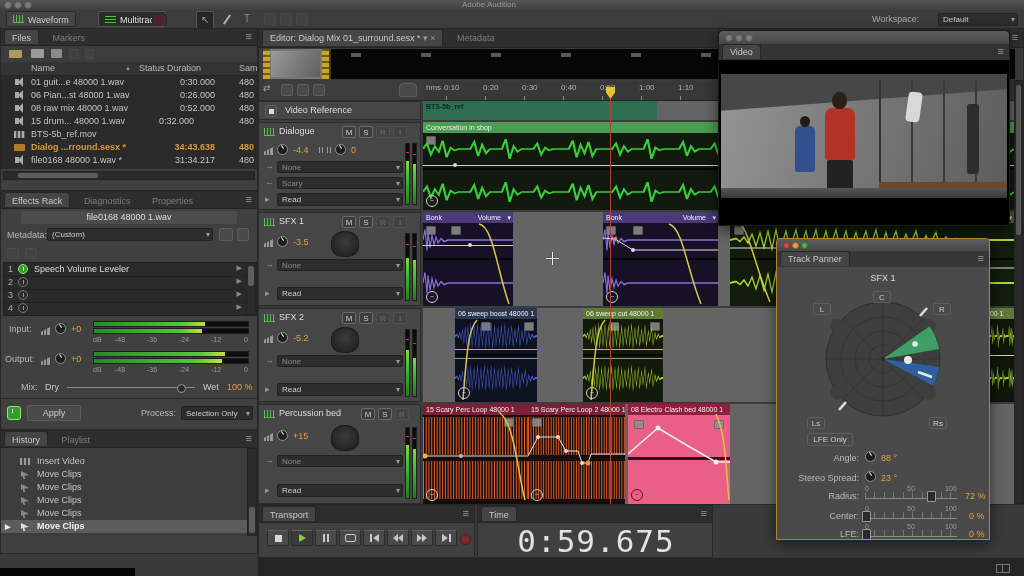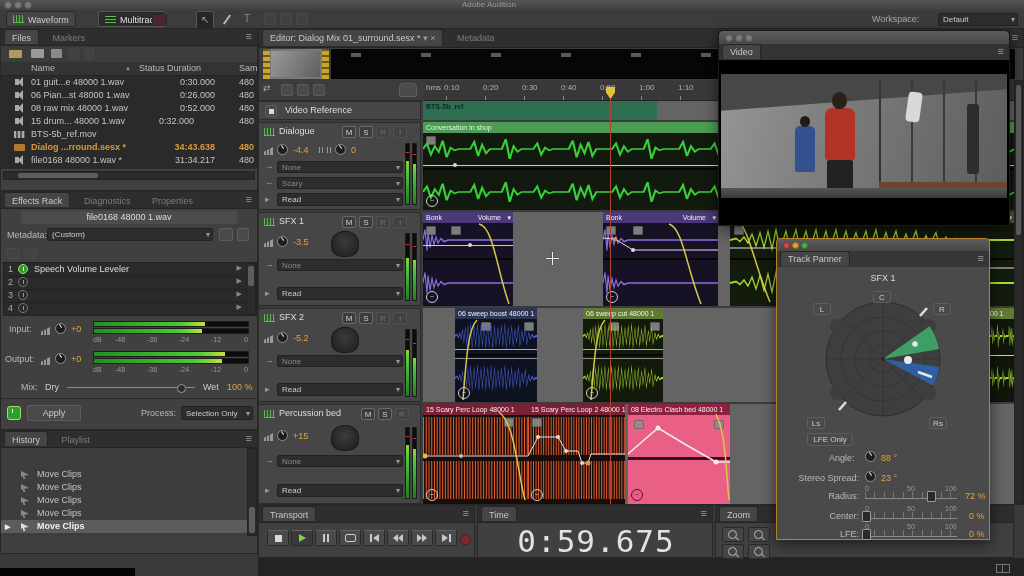--- a/index.html
+++ b/index.html
@@ -301,20 +301,24 @@
     </div>
   </div>
 
   <div class="panel" style="left:0;top:430px;width:258px;height:124px">
     <div class="ptabs">
       <span class="tab">History</span>
       <span class="tab inactive">Playlist</span>
       <span class="pmenu">≡</span>
     </div>
     <div class="abs" style="left:0;top:17px;width:256px;height:88px;background:#3d3d3d;overflow:hidden">
+      <div class="filerow" style="top:7px;width:256px">
+          <span class="abs" style="left:19px;top:3px;width:11px;height:7px;background:repeating-linear-gradient(90deg,#999 0 2px,#444 2px 4px)"></span>
+          <span class="lbl" style="left:36px">Insert Video</span>
+        </div>
       <div class="filerow" style="top:20px;width:256px">
           <span class="abs" style="left:20px;top:3px;width:8px;height:8px;background:#8a8a8a;clip-path:polygon(0 0,100% 50%,40% 60%,55% 100%,30% 100%,20% 60%,0 75%)"></span>
           <span class="lbl" style="left:36px">Move Clips</span>
         </div>
       <div class="filerow" style="top:33px;width:256px">
           <span class="abs" style="left:20px;top:3px;width:8px;height:8px;background:#8a8a8a;clip-path:polygon(0 0,100% 50%,40% 60%,55% 100%,30% 100%,20% 60%,0 75%)"></span>
           <span class="lbl" style="left:36px">Move Clips</span>
         </div>
       <div class="filerow" style="top:46px;width:256px">
           <span class="abs" style="left:20px;top:3px;width:8px;height:8px;background:#8a8a8a;clip-path:polygon(0 0,100% 50%,40% 60%,55% 100%,30% 100%,20% 60%,0 75%)"></span>
@@ -733,35 +737,20 @@
         </div>
       </div>
     <div class="abs" style="left:201px;top:28px;width:9px;height:9px;border-radius:50%;background:#7a2a2a;border:1px solid #5a1a1a"></div>
   </div>
 
   <div class="panel" style="left:477px;top:505px;width:236px;height:53px">
     <div class="ptabs"><span class="tab">Time</span><span class="pmenu">≡</span></div>
     <div class="abs" style="left:0;top:17px;width:236px;height:36px;text-align:center;font-size:31px;color:#e2e2e2;font-family:'DejaVu Sans Mono',monospace;letter-spacing:1px">0:59.675</div>
   </div>
 
-  <div class="panel" style="left:715px;top:505px;width:299px;height:53px">
-    <div class="ptabs"><span class="tab">Zoom</span></div>
-    <div class="mag" style="left:6px;top:21px">
-        <i></i>
-      </div>
-    <div class="mag" style="left:32px;top:21px">
-        <i></i>
-      </div>
-    <div class="mag" style="left:6px;top:38px">
-        <i></i>
-      </div>
-    <div class="mag" style="left:32px;top:38px">
-        <i></i>
-      </div>
-  </div>
 
   <div class="abs" style="left:718px;top:30px;width:292px;height:196px;z-index:10;border:1px solid #1a1a1a;border-radius:4px 4px 0 0;box-shadow:0 4px 14px rgba(0,0,0,.55);background:#000;box-sizing:border-box">
     <div class="abs" style="left:0;top:0;width:290px;height:13px;background:linear-gradient(#5d5d5d,#474747);border-radius:4px 4px 0 0">
       <span class="oslight" style="position:absolute;left:6px;top:3px"></span>
       <span class="oslight" style="position:absolute;left:16px;top:3px"></span>
       <span class="oslight" style="position:absolute;left:26px;top:3px"></span>
     </div>
     <div class="abs" style="left:0;top:13px;width:290px;height:16px;background:#333">
       <span class="tab" style="height:15px;line-height:15px">Video</span>
       <span class="pmenu">≡</span>
@@ -819,21 +808,21 @@
       <line x1="-37" y1="43" x2="-44" y2="51" stroke="#ddd" stroke-width="2.5"></line>
       <circle cx="0" cy="0" r="2" fill="#2a2a2a"></circle>
     </svg>
     <div class="abs sqbtn" style="left:96px;top:52px;width:18px;height:12px;line-height:11px"><span>C</span></div>
     <div class="abs sqbtn" style="left:36px;top:64px;width:18px;height:12px;line-height:11px"><span>L</span></div>
     <div class="abs sqbtn" style="left:156px;top:64px;width:18px;height:12px;line-height:11px"><span>R</span></div>
     <div class="abs sqbtn" style="left:30px;top:178px;width:18px;height:12px;line-height:11px"><span data_bind="">Ls</span></div>
     <div class="abs sqbtn" style="left:152px;top:178px;width:18px;height:12px;line-height:11px"><span>Rs</span></div>
     <div class="abs sqbtn" style="left:30px;top:194px;width:46px;height:13px;line-height:12px"><span>LFE Only</span></div>
 
-    <span class="lbl" style="left:52px;top:214px;width:30px;color:#b8b8b8">Angle:</span>
+    <span class="lbl" style="left:52px;top:214px;width:30px;text-align:right;color:#b8b8b8">Angle:</span>
     <span class="k" style="left:88px;top:212px"></span>
     <span class="lbl o" style="left:104px;top:214px">88 °</span>
     <span class="lbl" style="left:12px;top:234px;width:70px;text-align:right;color:#b8b8b8">Stereo Spread:</span>
     <span class="k" style="left:88px;top:232px"></span>
     <span class="lbl o" style="left:104px;top:234px">23 °</span>
 
     <span class="lbl" style="left:30px;top:252px;width:52px;text-align:right;color:#b8b8b8">Radius:</span>
     <span class="scl" style="left:88px;top:246px">0</span>
       <span class="scl" style="left:130px;top:246px">50</span>
       <span class="scl" style="left:168px;top:246px">100</span>

